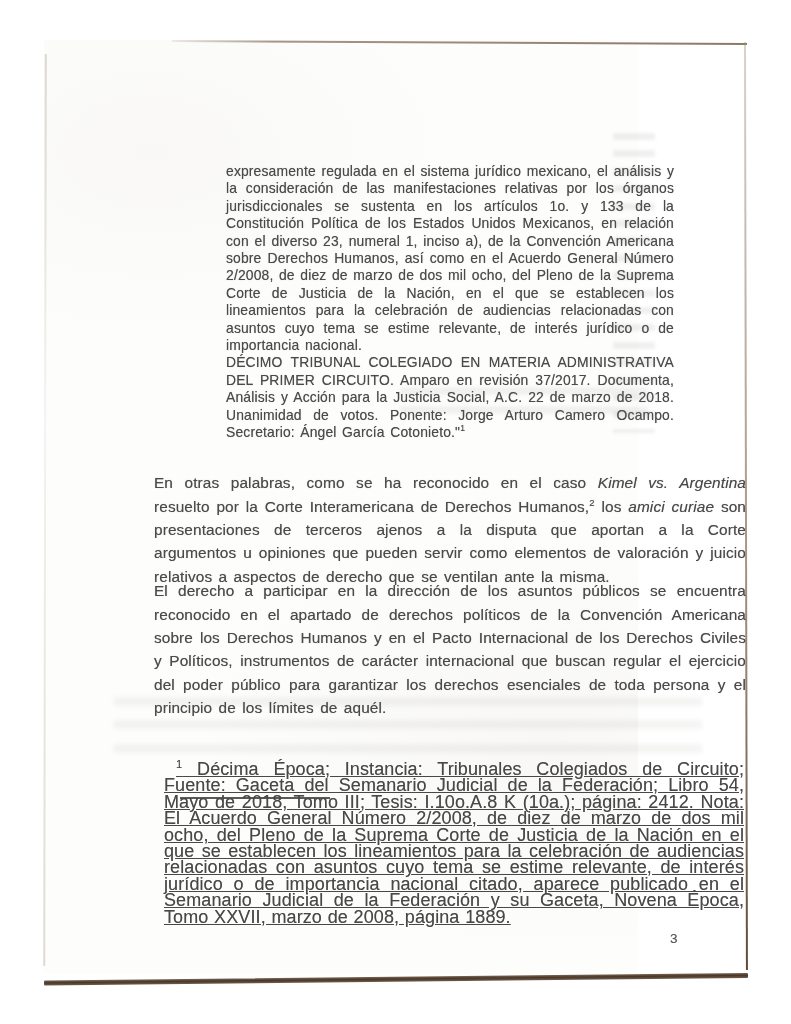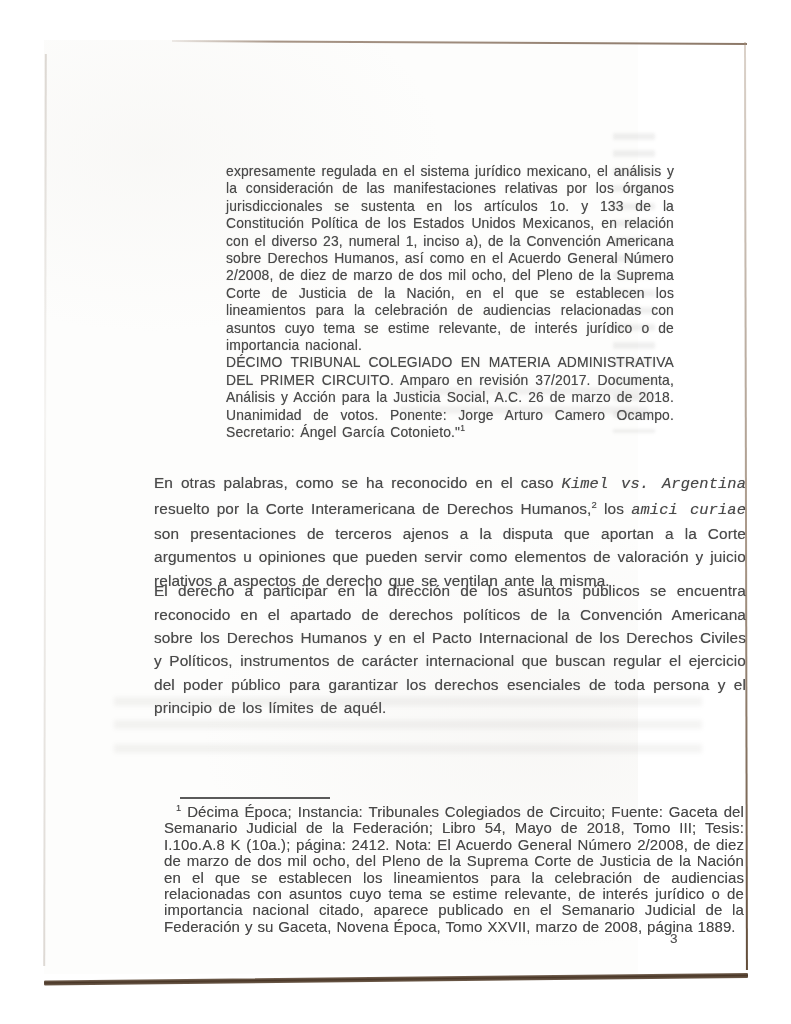--- a/index.html
+++ b/index.html
@@ -45,31 +45,32 @@
     letter-spacing:0.15px;word-spacing:1.5px;
   }
   .quote p{margin:0;}
   .para{
     position:absolute;left:110px;width:592px;
     font-size:15.4px;line-height:23.3px;text-align:justify;
     letter-spacing:0.1px;word-spacing:2px;
   }
   #para1{top:416px;}
   #para2{top:524px;}
-  .it{font-style:italic;font-family:Liberation Mono, monospace;}
+  .it{font-style:italic;}
   sup{font-size:0.62em;line-height:0;vertical-align:super;}
   .fn-sep{
     position:absolute;left:136px;top:757px;width:150px;height:1.6px;
     background:#5a5a5a;box-shadow:0 0 0.6px rgba(90,90,90,0.7);
   }
   .footnotes{
-    position:absolute;left:120px;top:764px;width:580px;
-    font-size:15px;line-height:16.4px;text-align:justify;
+    position:absolute;left:120px;top:721px;width:580px;
+    font-size:18px;line-height:16.4px;text-align:justify;
     letter-spacing:0.1px;word-spacing:0.6px;color:#484848;
     text-shadow:0 0 0.6px rgba(72,72,72,0.5);
+    text-decoration:underline;
   }
   .footnotes p{margin:0;text-indent:12px;}
   .page-number{
     position:absolute;left:626px;top:891px;font-size:13.5px;color:#555;
     text-shadow:0 0 0.6px rgba(85,85,85,0.5);
   }
   
   .ghost{position:absolute;pointer-events:none;}
   .ghost-quote-right{
     left:613px;top:133px;width:42px;height:300px;
@@ -87,21 +88,21 @@
     filter:blur(1.9px);opacity:0.5;
   }
 </style>
 </head>
 <body>
 
 <div class="scan-page">
 
   <div class="quote ink">
     <p>expresamente regulada en el sistema jurídico mexicano, el análisis y la consideración de las manifestaciones relativas por los órganos jurisdiccionales se sustenta en los artículos 1o. y 133 de la Constitución Política de los Estados Unidos Mexicanos, en relación con el diverso 23, numeral 1, inciso a), de la Convención Americana sobre Derechos Humanos, así como en el Acuerdo General Número 2/2008, de diez de marzo de dos mil ocho, del Pleno de la Suprema Corte de Justicia de la Nación, en el que se establecen los lineamientos para la celebración de audiencias relacionadas con asuntos cuyo tema se estime relevante, de interés jurídico o de importancia nacional.</p>
-    <p><span>DÉCIMO TRIBUNAL COLEGIADO EN MATERIA ADMINISTRATIVA DEL PRIMER CIRCUITO. Amparo en revisión 37/2017. Documenta, Análisis y Acción para la Justicia Social, A.C. 26 de marzo de 2018. Unanimidad de votos. Ponente: Jorge Arturo Camero Ocampo. Secretario: Ángel García Cotonieto."</span><sup>1</sup></p>
+    <p><span>DÉCIMO TRIBUNAL COLEGIADO EN MATERIA ADMINISTRATIVA DEL PRIMER CIRCUITO. Amparo en revisión 37/2017. Documenta, Análisis y Acción para la Justicia Social, A.C. 22 de marzo de 2018. Unanimidad de votos. Ponente: Jorge Arturo Camero Ocampo. Secretario: Ángel García Cotonieto."</span><sup>1</sup></p>
   </div>
 
   <p id="para1" class="para ink"><span>En otras palabras, como se ha reconocido en el caso </span><span class="it">Kimel vs. Argentina</span><span> resuelto por la Corte Interamericana de Derechos Humanos,</span><sup>2</sup><span> los </span><span class="it">amici curiae</span><span> son presentaciones de terceros ajenos a la disputa que aportan a la Corte argumentos u opiniones que pueden servir como elementos de valoración y juicio relativos a aspectos de derecho que se ventilan ante la misma.</span></p>
 
   <p id="para2" class="para ink"><span>El derecho a participar en la dirección de los asuntos públicos se encuentra reconocido en el apartado de derechos políticos de la Convención Americana sobre los Derechos Humanos y en el Pacto Internacional de los Derechos Civiles y Políticos, instrumentos de carácter internacional que buscan regular el ejercicio del poder público para garantizar los derechos esenciales de toda persona y el principio de los límites de aquél.</span></p>
 
   <div class="fn-sep"></div>
 
   <div class="footnotes">
     <p><sup>1</sup><span> Décima Época; Instancia: Tribunales Colegiados de Circuito; Fuente: Gaceta del Semanario Judicial de la Federación; Libro 54, Mayo de 2018, Tomo III; Tesis: I.10o.A.8 K (10a.); página: 2412. Nota: El Acuerdo General Número 2/2008, de diez de marzo de dos mil ocho, del Pleno de la Suprema Corte de Justicia de la Nación en el que se establecen los lineamientos para la celebración de audiencias relacionadas con asuntos cuyo tema se estime relevante, de interés jurídico o de importancia nacional citado, aparece publicado en el Semanario Judicial de la Federación y su Gaceta, Novena Época, Tomo XXVII, marzo de 2008, página 1889.</span></p>

